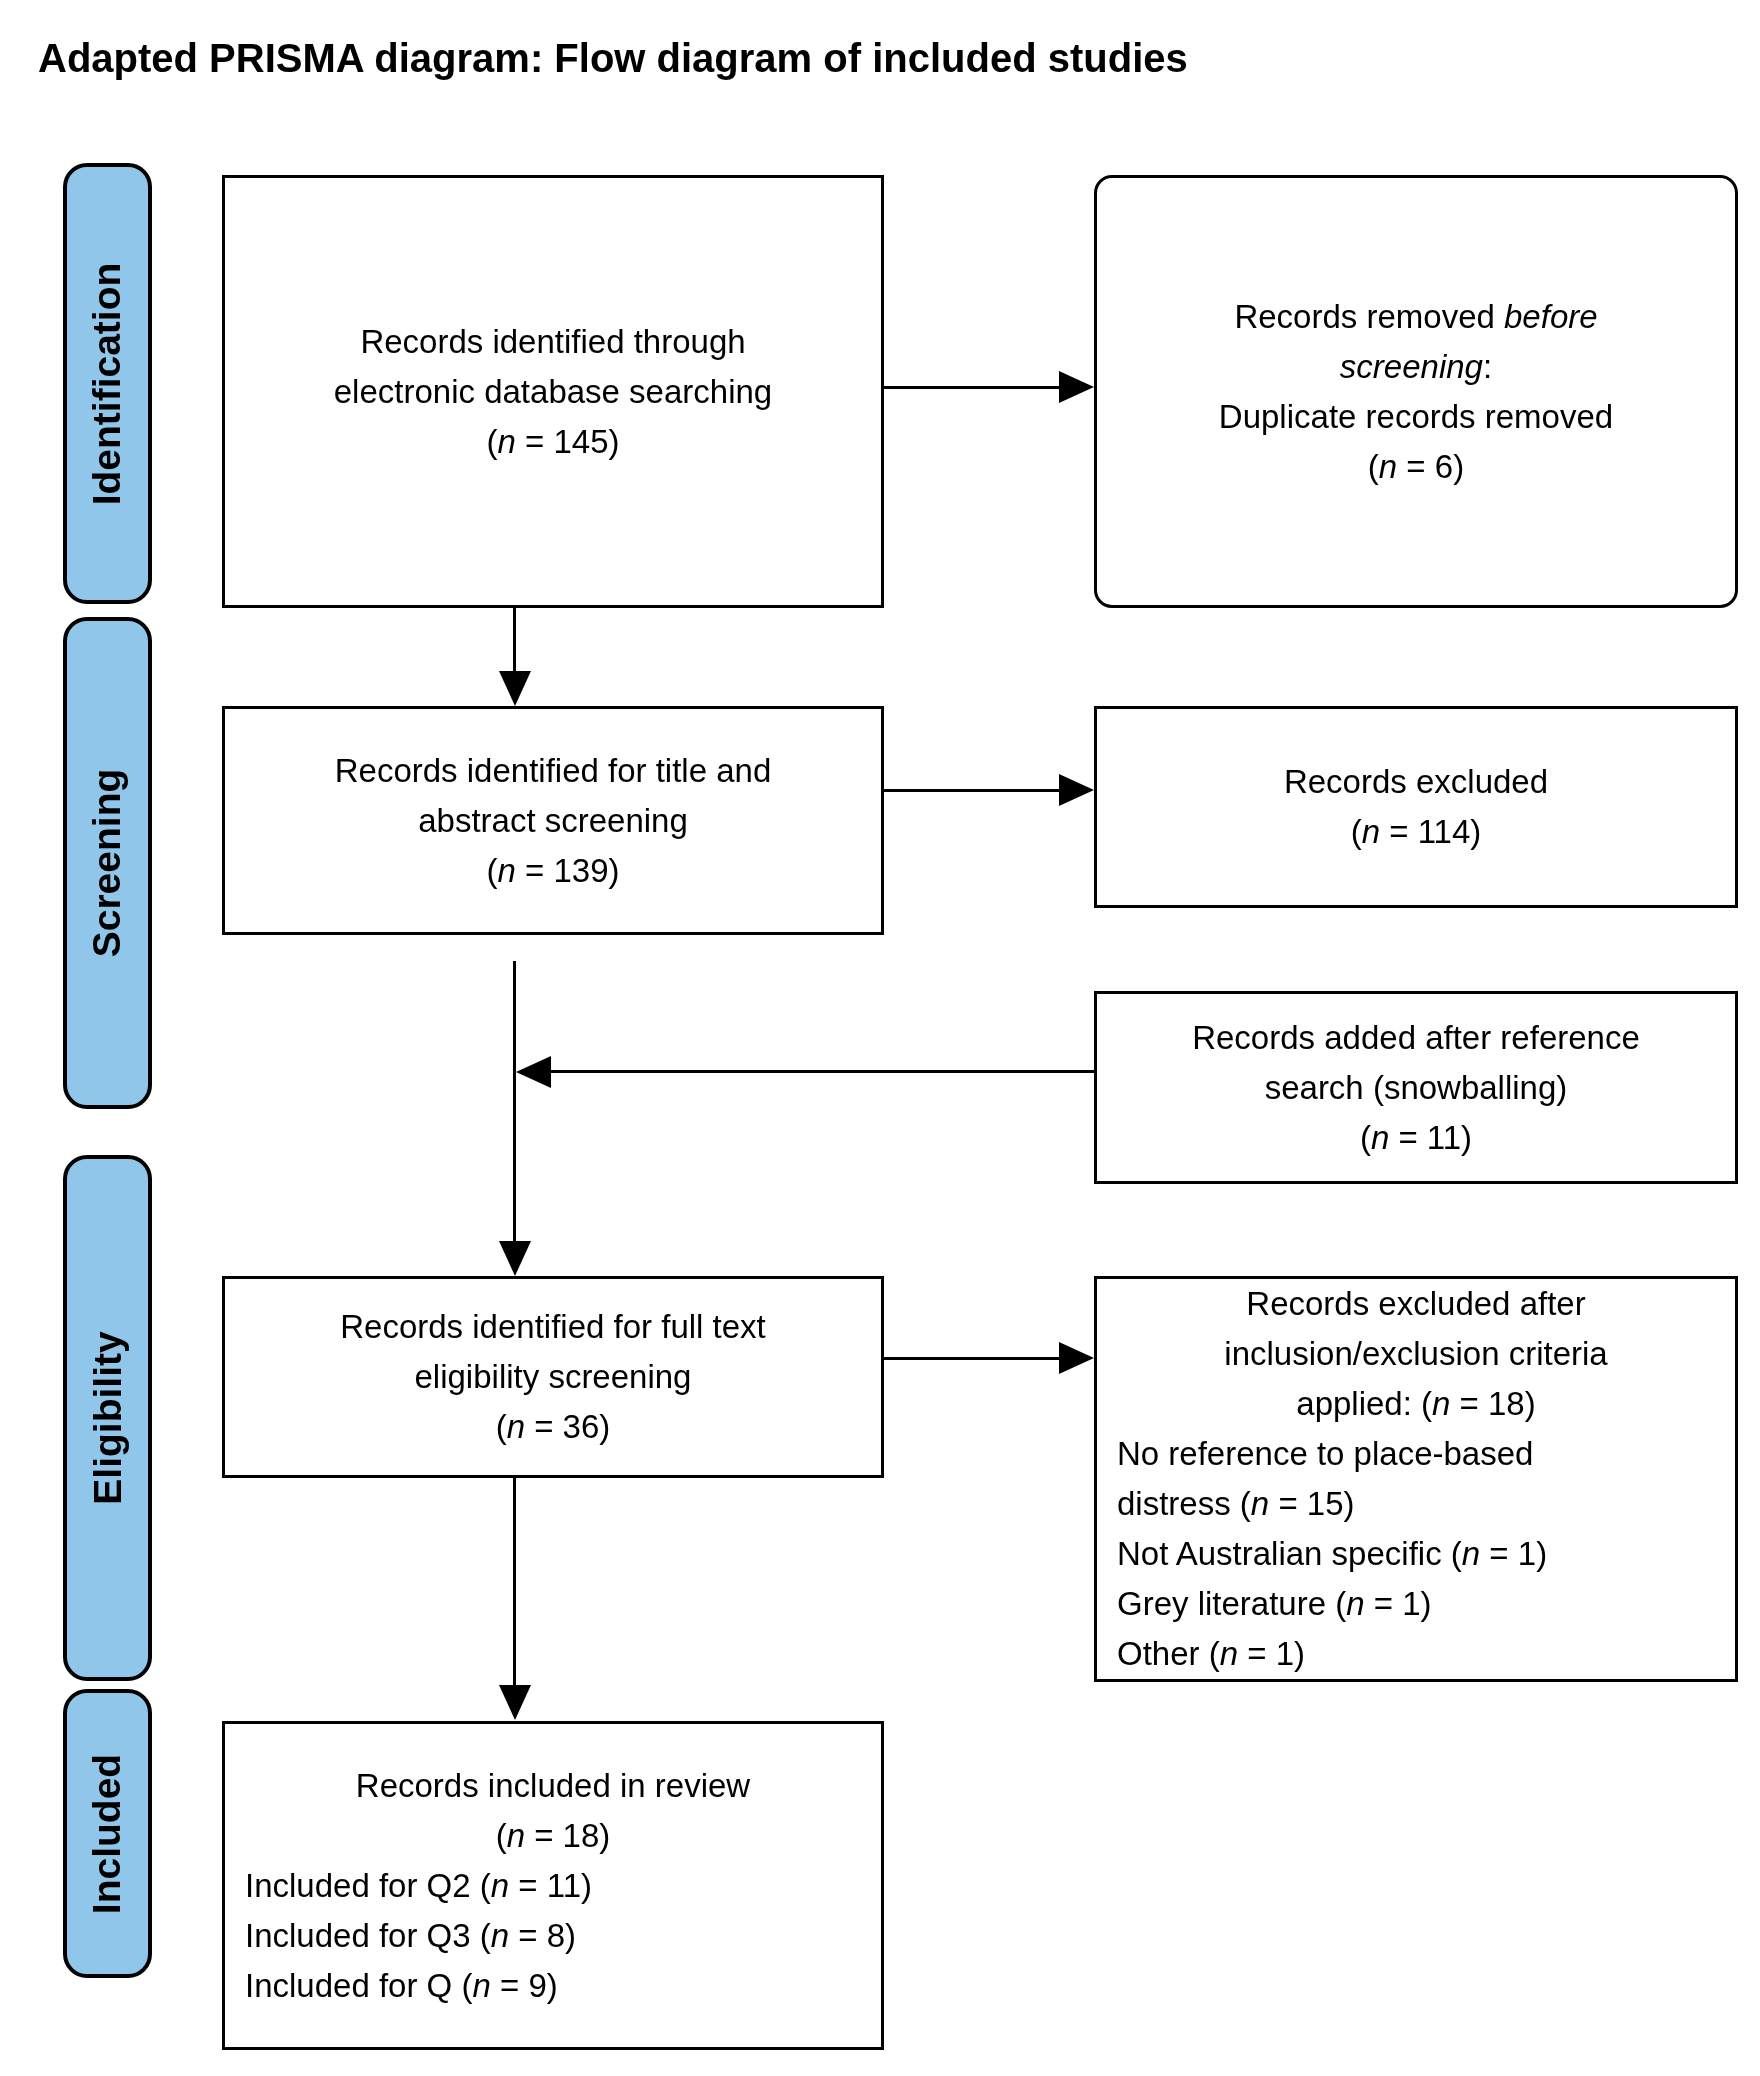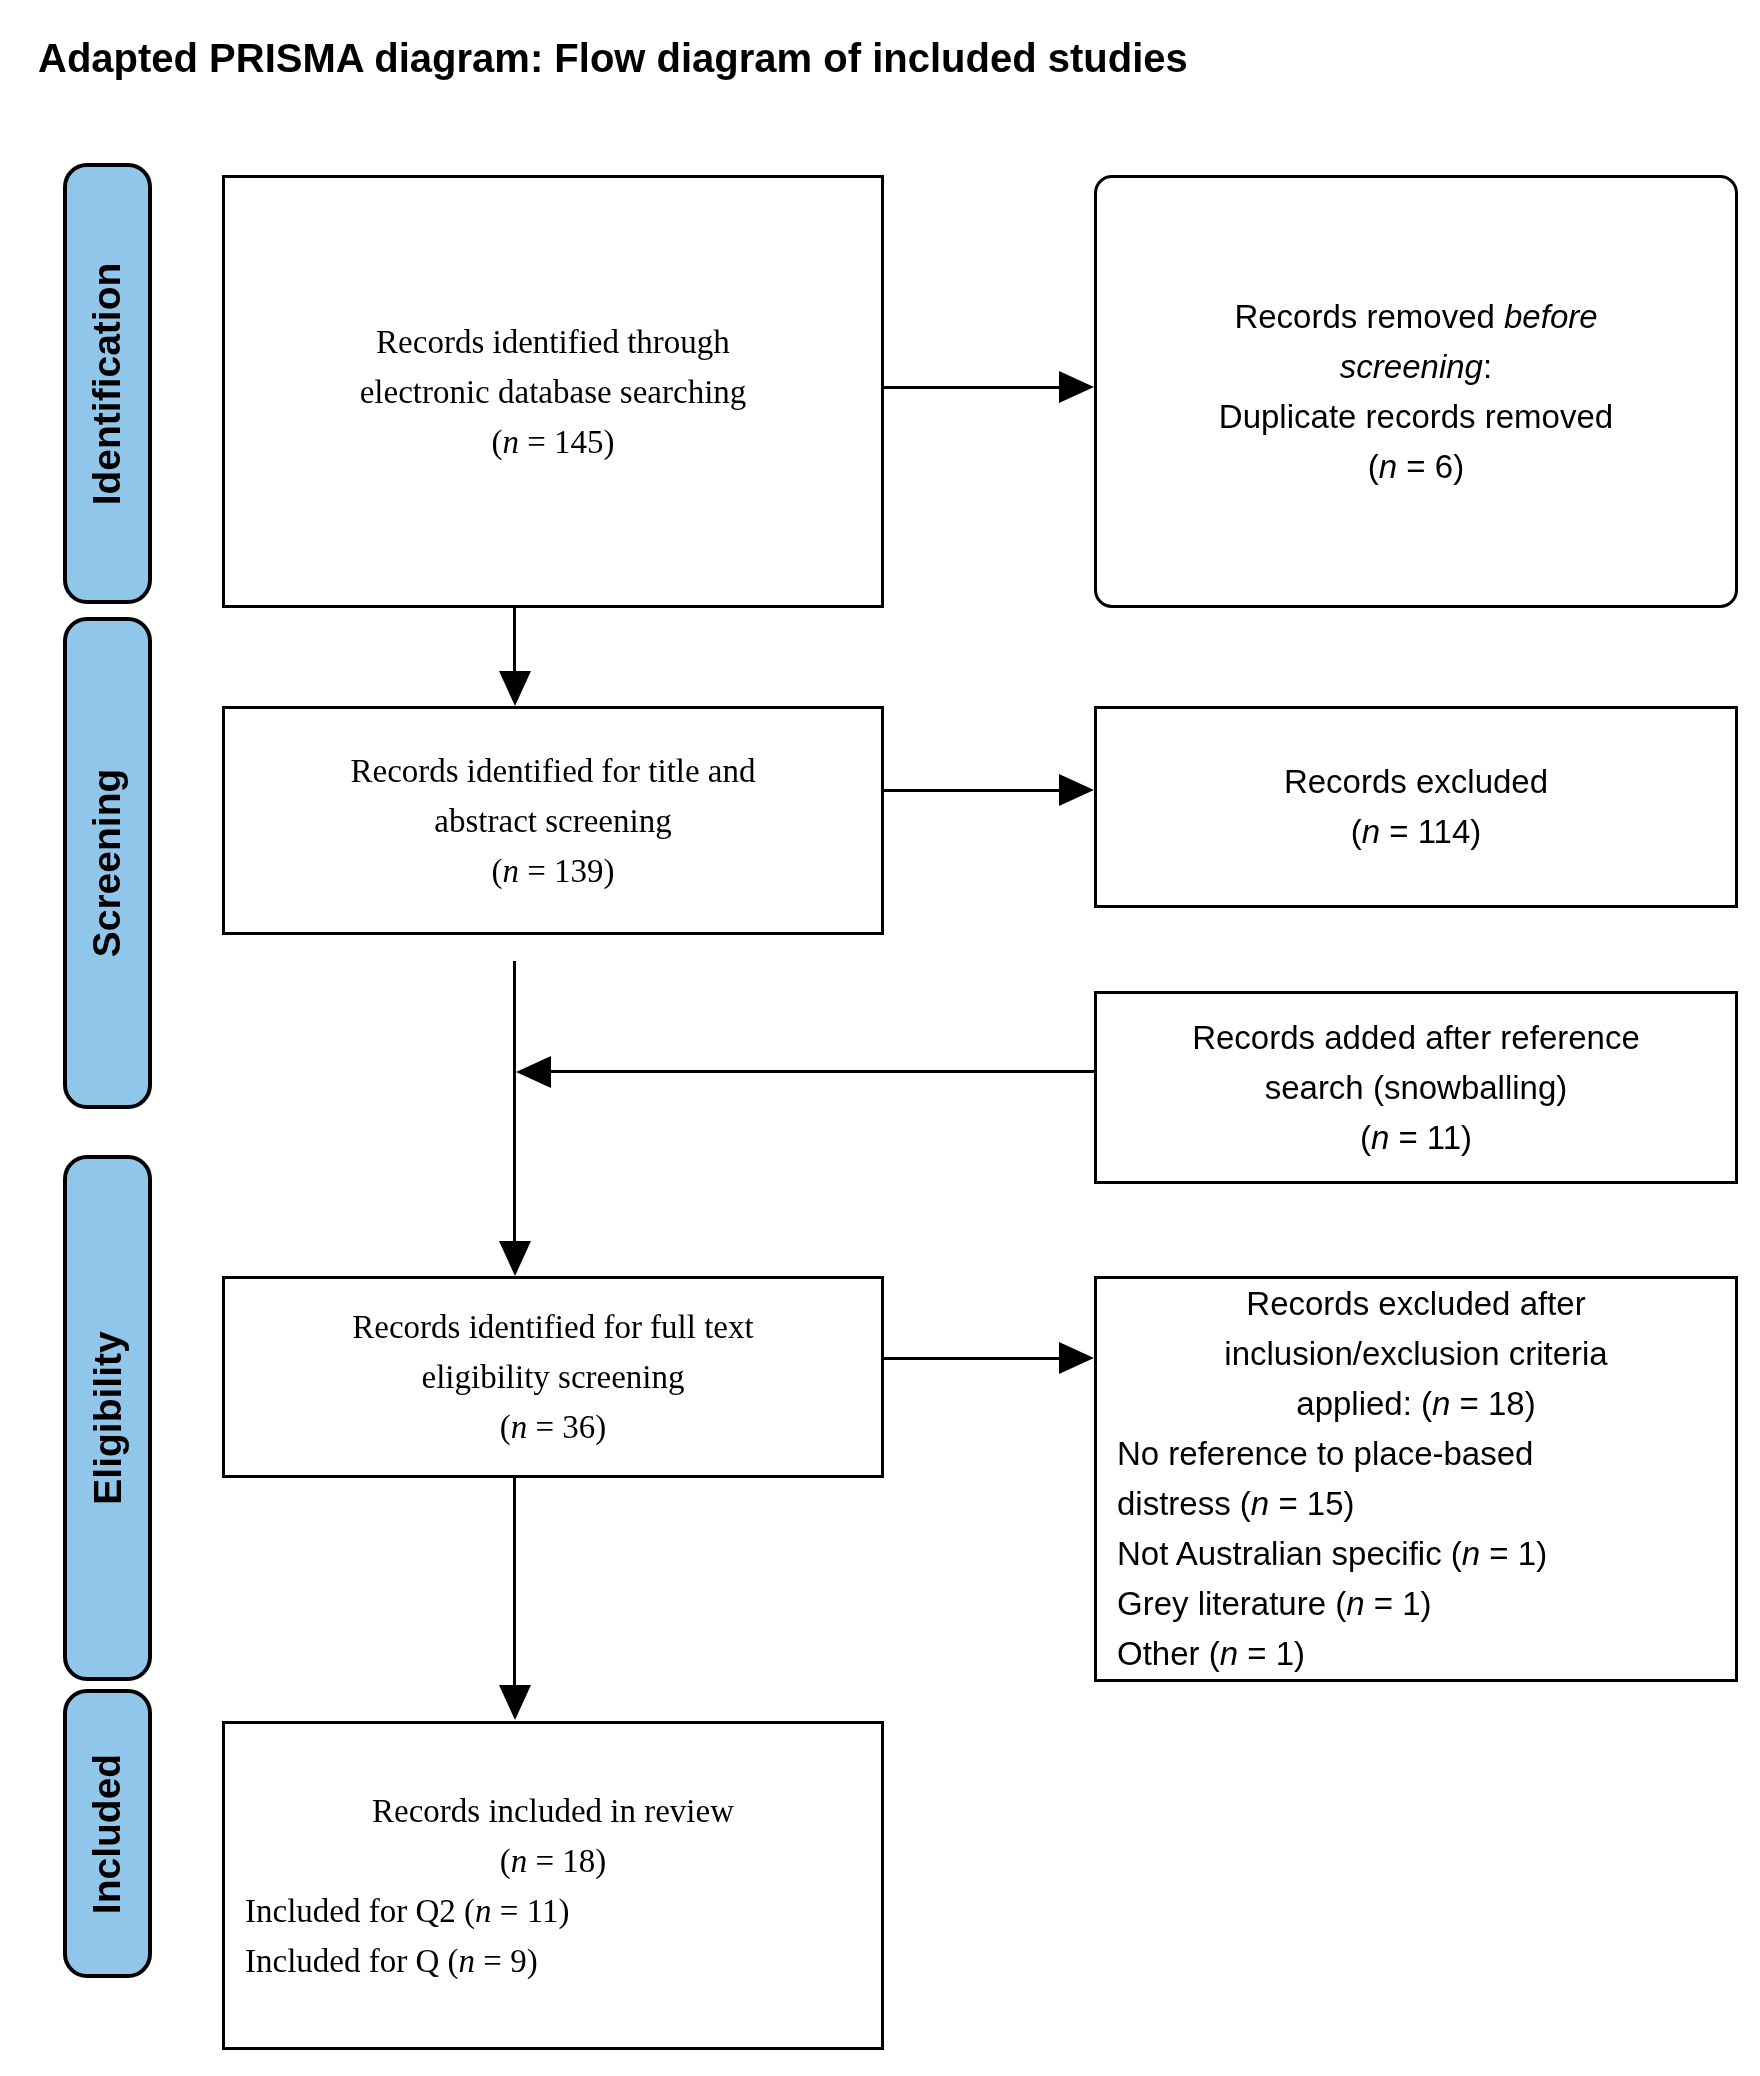--- a/index.html
+++ b/index.html
@@ -36,21 +36,21 @@
     font-size:39px;font-weight:bold;
   }
   
   .box{
     position:absolute;
     background:var(--background);
     border:3.6px solid var(--border);
     display:flex;flex-direction:column;justify-content:center;
     font-size:33px;line-height:50px;
   }
-  .left-col{left:222px;width:662px;font-family:Liberation Serif, serif;}
+  .left-col{left:222px;width:662px;}
   .right-col{left:1094px;width:644px;}
   .line{width:100%;}
   .line.center{text-align:center;padding:0 7.3px;}
   .line.left{text-align:left;padding-left:20px;padding-right:7.3px;}
   .it{font-style:italic;}
   
   .hline{position:absolute;height:3px;background:var(--border);}
   .vline{position:absolute;width:3px;background:var(--border);}
   .ah{position:absolute;width:0;height:0;}
   .ah-right{border-top:16px solid transparent;border-bottom:16px solid transparent;border-left:35px solid var(--border);}
@@ -121,20 +121,21 @@
     <div class="line left"><span>distress (</span><span class="it">n</span><span> = 15)</span></div>
     <div class="line left"><span>Not Australian specific (</span><span class="it">n</span><span> = 1)</span></div>
     <div class="line left"><span>Grey literature (</span><span class="it">n</span><span> = 1)</span></div>
     <div class="line left"><span>Other (</span><span class="it">n</span><span> = 1)</span></div>
   </div>
 
   <div class="box left-col" style="top:1721px;height:329px;">
     <div class="line center"><span>Records included in review</span></div>
     <div class="line center"><span>(</span><span class="it">n</span><span> = 18)</span></div>
     <div class="line left"><span>Included for Q2 (</span><span class="it">n</span><span> = 11)</span></div>
+    <div class="line left"><span>Included for Q3 (</span><span class="it">n</span><span> = 8)</span></div>
     <div class="line left"><span>Included for Q (</span><span class="it">n</span><span> = 9)</span></div>
   </div>
 
   <div class="hline" style="left:884px;top:386px;width:177px;"></div>
   <div class="ah ah-right" style="left:1059px;top:371px;"></div>
 
   <div class="vline" style="left:513px;top:608px;height:67px;"></div>
   <div class="ah ah-down" style="left:499px;top:671px;"></div>
 
   <div class="hline" style="left:884px;top:789px;width:177px;"></div>

